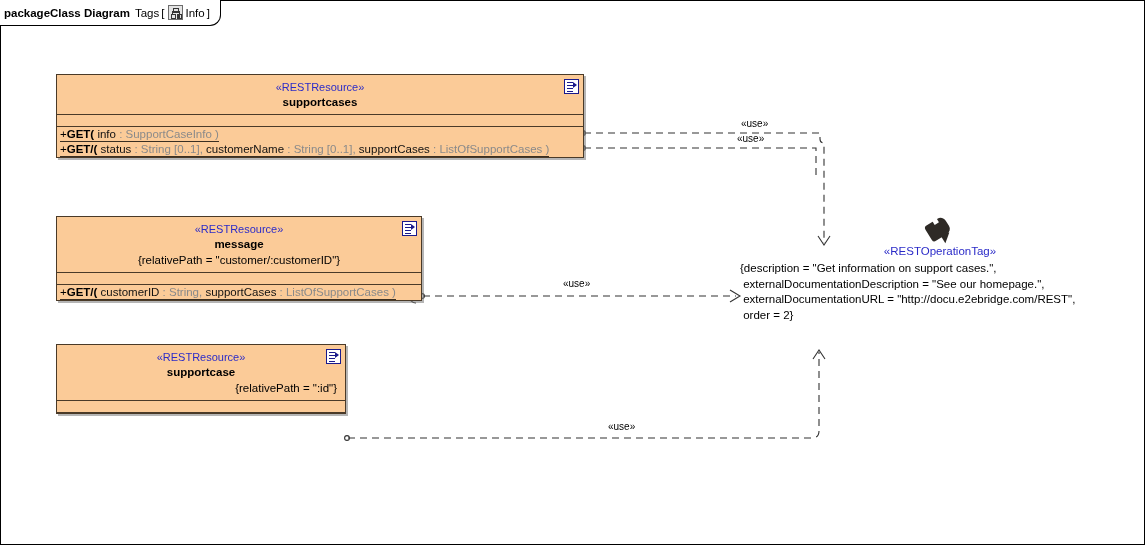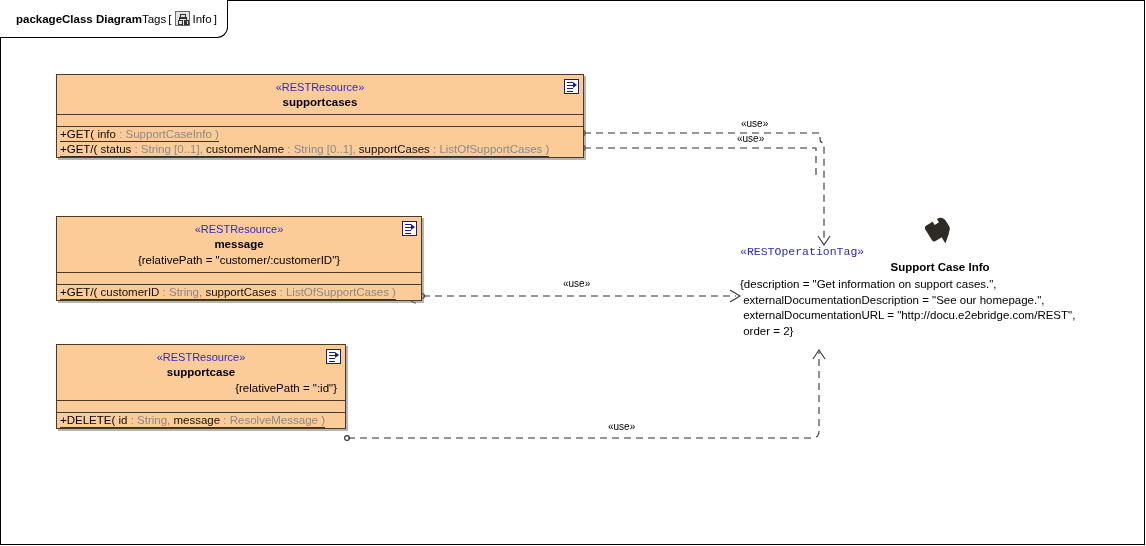--- a/index.html
+++ b/index.html
@@ -26,36 +26,36 @@
     position: absolute;
     left: 0; top: 0;
     width: 1145px; height: 545px;
     border: 1px solid #000;
     box-sizing: border-box;
     pointer-events: none;
   }
   #frame-tab {
     position: absolute;
     left: 0; top: 0;
-    height: 38px;
+    height: 26px;
     background: #ffffff;
     border-right: 1px solid #000;
     border-bottom: 1px solid #000;
     box-sizing: border-box;
     display: flex;
     align-items: center;
-    padding: 0 8px 0 16px;
+    padding: 0 8px 0 4px;
     font-size: 11.5px;
     color: #000;
     white-space: nowrap;
     border-bottom-right-radius: 11px;
   }
   .frm-kw { font-weight: bold; }
   .frm-name { font-weight: bold; }
-  .frm-tags { }
+  .frm-tags { margin-left: 5px; }
   .frm-bracket { margin: 0 2px; }
   .tag-icon {
     display: inline-block;
     width: 13px; height: 13px;
     border: 1px solid #6d6d6d;
     background: #e4e4e4;
     position: relative;
     vertical-align: -2px;
     margin: 0 2px;
   }
@@ -132,21 +132,21 @@
     height: 15px;
     white-space: nowrap;
     overflow: visible;
   }
   .op-inner {
     display: inline-block;
     border-bottom: 1px solid #3a2f22;
     line-height: 14px;
   }
   .op-pm { color: #000; }
-  .op-nm { color: #000; font-weight: normal; }
+  .op-nm { color: #000; font-weight: bold; }
   .op-ty { color: #8a8a8a; }
   .op-pn { color: #111; }
   
   .doc-icon {
     position: absolute;
     right: 4px; top: 4px;
     width: 15px; height: 15px;
     background: #ffffff;
     border: 1px solid #1a1a8c;
     box-sizing: border-box;
@@ -198,22 +198,22 @@
     position: absolute;
     left: 18px; top: 12px;
     width: 0; height: 0;
     border-top: 7px solid transparent;
     border-bottom: 7px solid transparent;
     border-left: 9px solid #2e2a26;
     transform: rotate(-32deg);
   }
   #tag-stereo {
     color: #2b2bc8;
+    text-align: center;
     line-height: 15px;
-    font-family: Liberation Mono, monospace;
   }
   #tag-title {
     font-weight: bold;
     text-align: center;
     line-height: 16px;
   }
   #tag-body {
     margin-top: 2px;
     line-height: 15.5px;
     white-space: pre;
@@ -314,34 +314,30 @@
     <div class="cls-head">
       <div class="doc-icon"></div>
       <div class="cls-stereo">«RESTResource»</div>
       <div class="cls-name">supportcase</div>
       <div class="cls-constraint right">{relativePath = ":id"}</div>
     </div>
     <div class="cls-sep"></div>
     <div class="cls-attrs"></div>
     <div class="cls-sep"></div>
     <div class="cls-ops">
-      <div class="op-row">
-        <span class="op-inner"><span class="op-pm">+</span><span class="op-nm">DELETE(&nbsp;</span><span class="op-pn">id</span><span class="op-ty">&nbsp;:&nbsp;String,&nbsp;</span><span class="op-pn">message</span><span class="op-ty">&nbsp;:&nbsp;ResolveMessage&nbsp;)</span></span>
-      </div>
     </div>
   </div>
 
   <div id="tag-node" style="left:740px; top:216px; width:400px;">
     <div class="tagnode-icon">
       <div class="tip"></div>
       <div class="body"></div>
       <div class="hole"></div>
     </div>
     <div id="tag-stereo">«RESTOperationTag»</div>
-    <div id="tag-title">Support Case Info</div>
     <div id="tag-body">{description = "Get information on support cases.",
  externalDocumentationDescription = "See our homepage.",
  externalDocumentationURL = "http://docu.e2ebridge.com/REST",
  order = 2}</div>
   </div>
 
   <div id="frame"></div>
   <div id="frame-tab">
     <span class="frm-kw">package</span>
     <span class="frm-name">Class Diagram</span>

